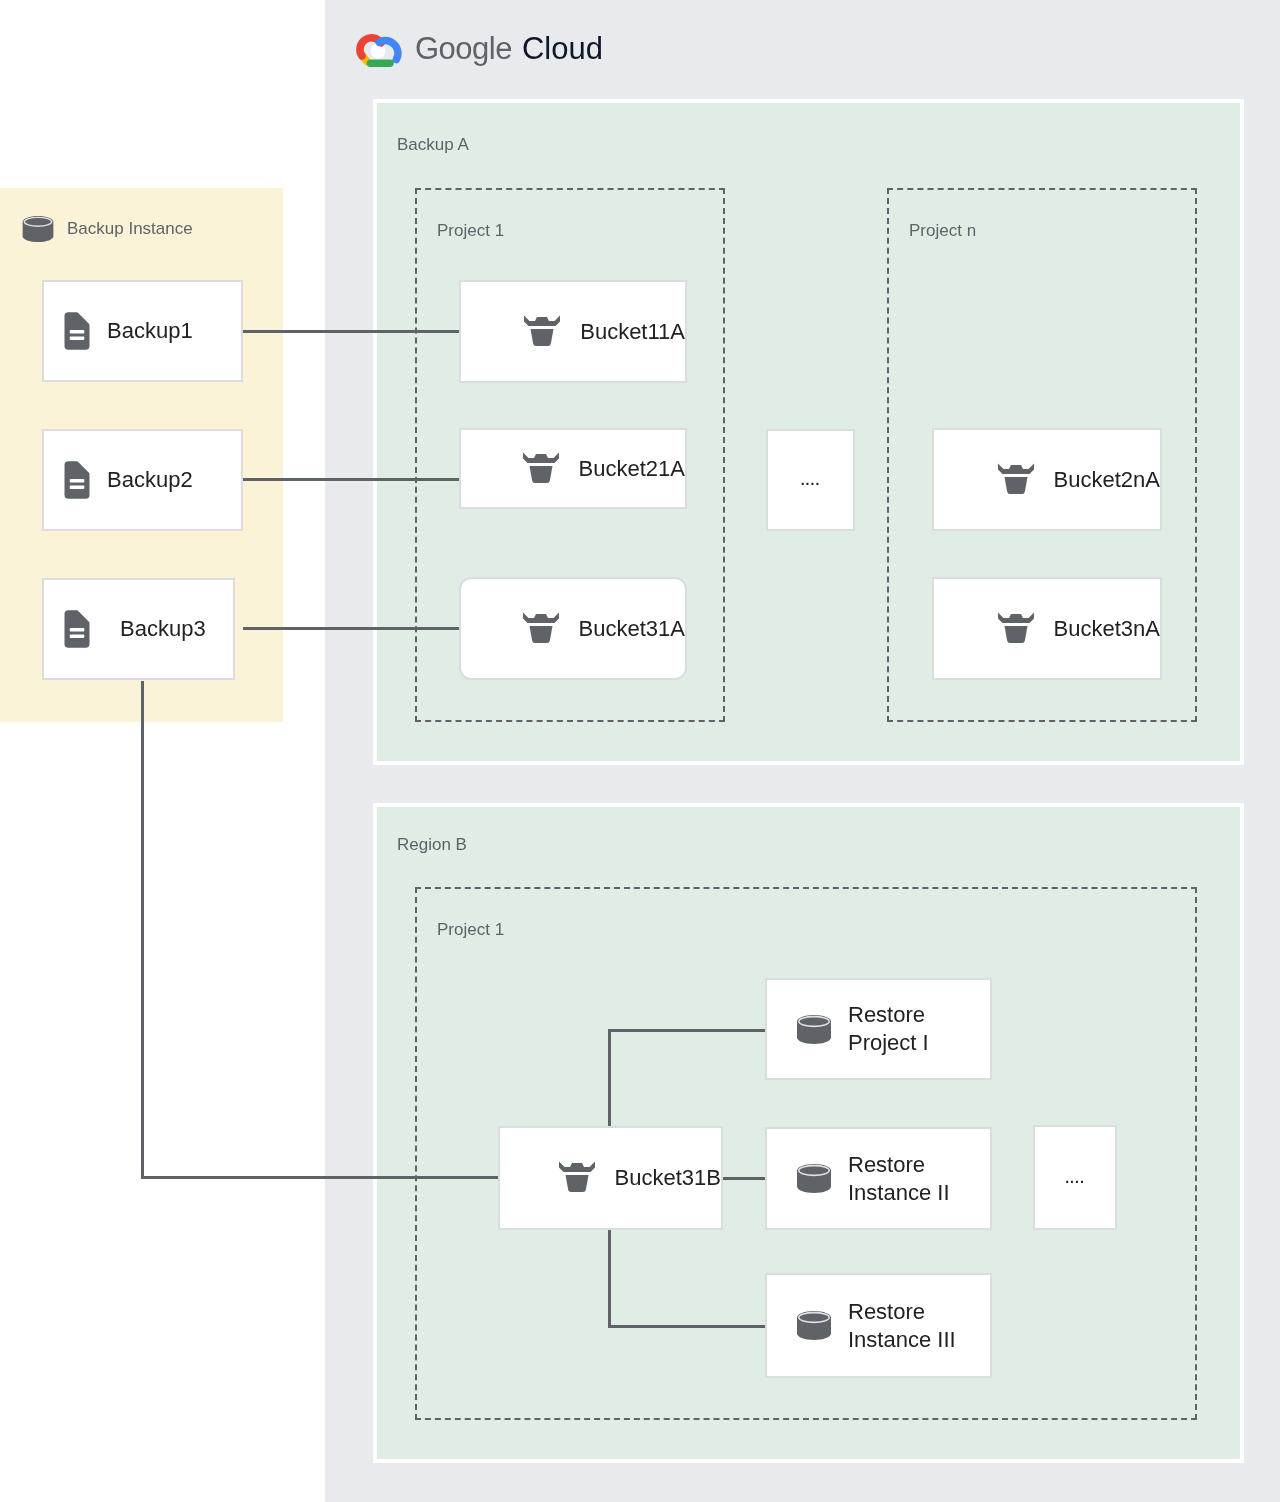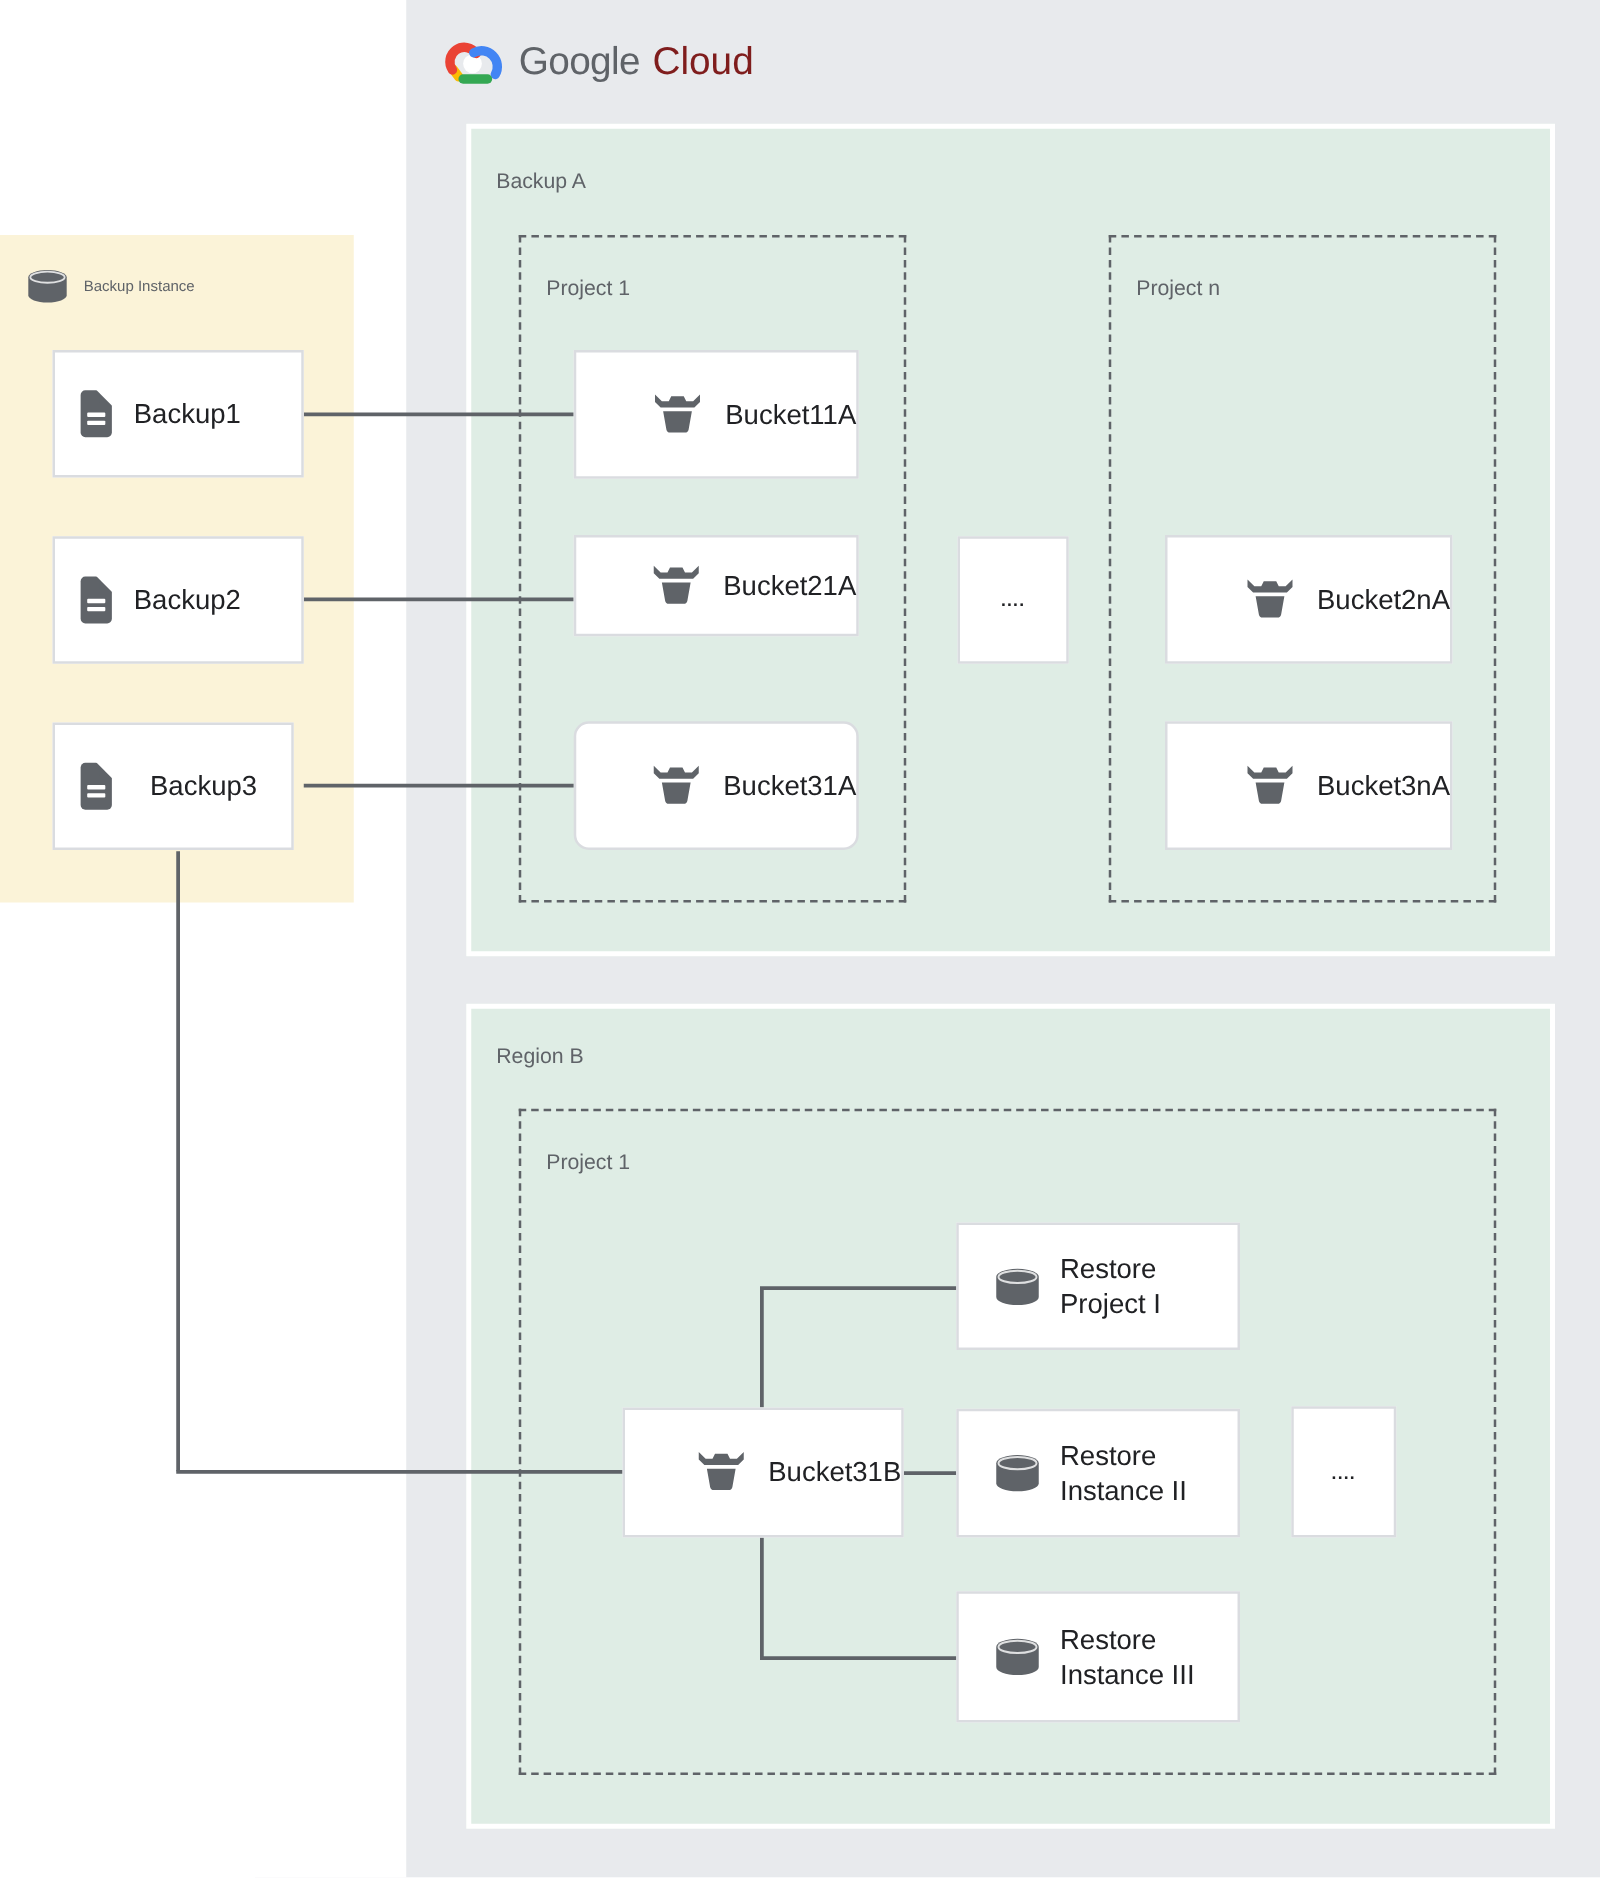--- a/index.html
+++ b/index.html
@@ -20,24 +20,24 @@
     z-index:10;color:#202124;font-size:22px;white-space:nowrap;
   }
   .node .ic{flex:0 0 auto;}
   .node .label{color:#202124;}
   .node.backup{padding-left:18px;gap:15px;}
   .node.bucket{padding-left:42px;gap:18px;justify-content:flex-end;}
   .node.restore{padding-left:28px;gap:15px;font-size:22px;line-height:28px;}
   .node.dots{justify-content:center;font-size:14px;font-weight:bold;letter-spacing:1px;color:#202124;}
   .line{background:#5f6368;z-index:5;}
   .panel-title{display:flex;align-items:center;gap:11px;left:20px;top:215px;z-index:3;}
-  .panel-title .t{color:#5f6368;font-size:12px;}
+  .panel-title .t{color:#5f6368;font-size:17px;}
   .logo{left:353px;top:26px;height:46px;display:flex;align-items:center;gap:12px;z-index:3;}
   .logo .g{font-size:31px;font-weight:500;color:#5f6368;letter-spacing:-0.5px;}
-  .logo .c{font-size:31px;font-weight:400;color:#7f1d1d;margin-left:-2px;}
+  .logo .c{font-size:31px;font-weight:400;color:#0f172a;margin-left:-2px;}
   svg{display:block;}
 </style>
 </head>
 <body>
 
 <svg width="0" height="0" style="position:absolute" aria-hidden="true">
   <defs>
     <g id="sym-doc">
       <path fill="#5f6368" d="M2,4 a3,3 0 0 1 3,-3 h9 l8,8 v19 a3,3 0 0 1 -3,3 H5 a3,3 0 0 1 -3,-3 z"></path>
       <path fill="#5f6368" d="M14,1 l8,8 h-8 z"></path>

